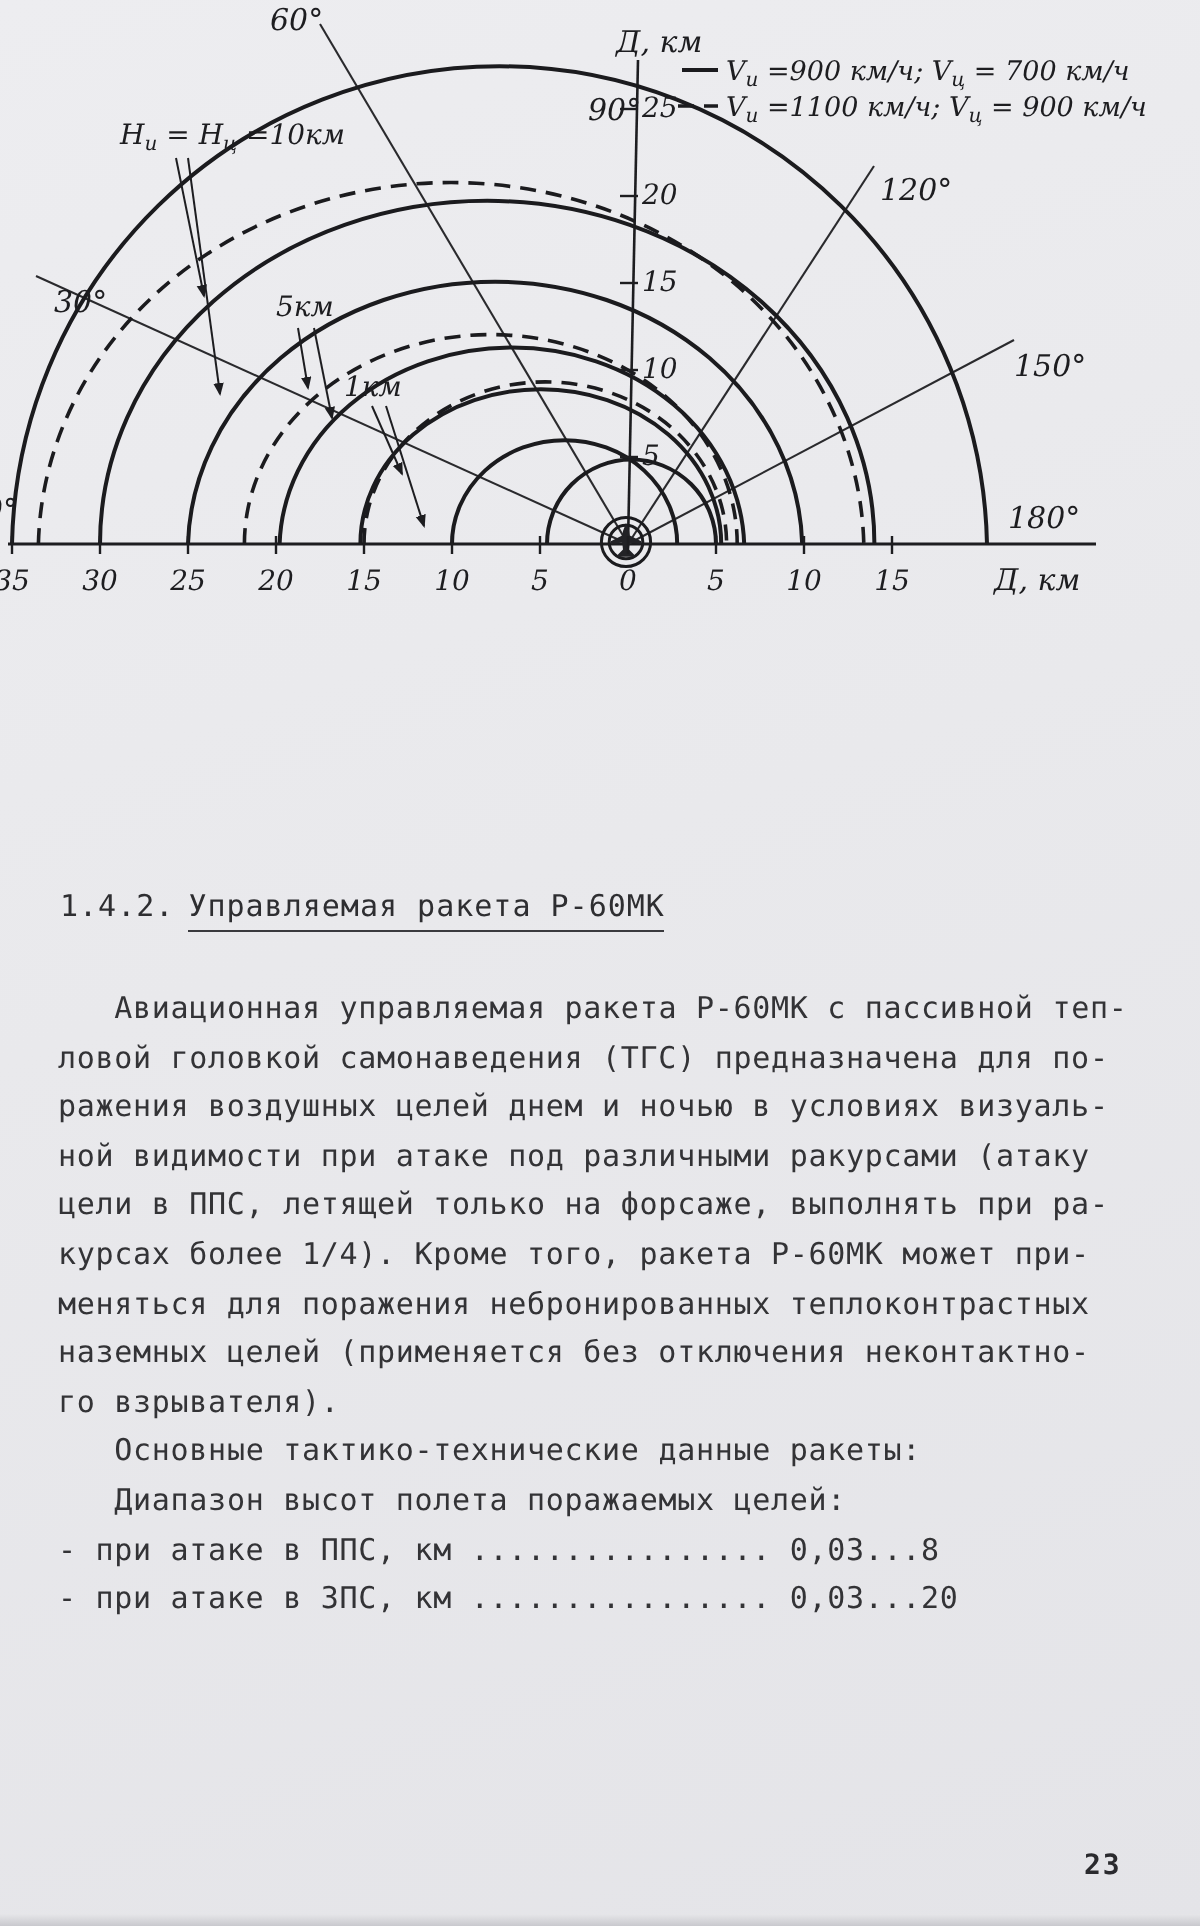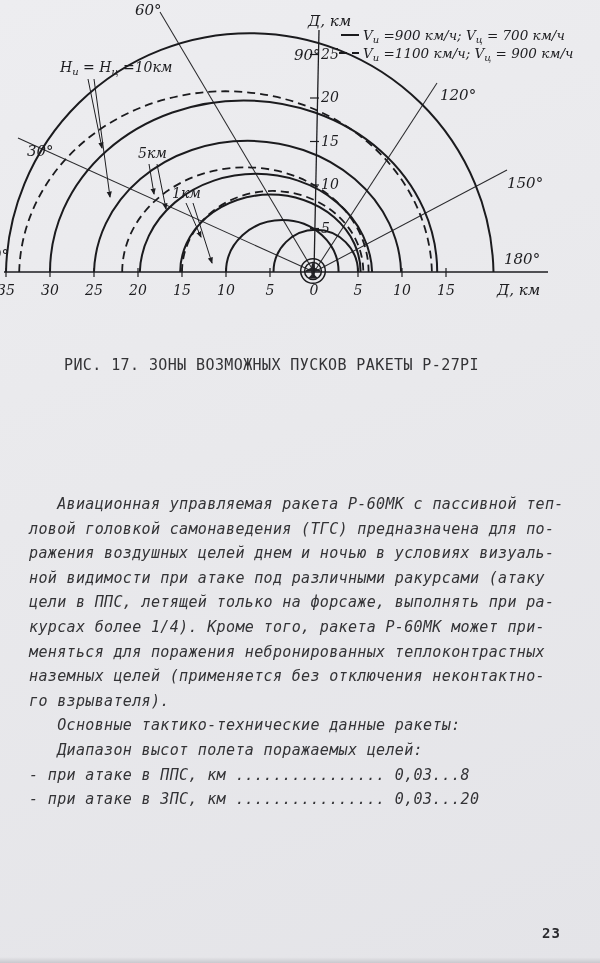--- a/index.html
+++ b/index.html
@@ -27,21 +27,21 @@
   .t13{font-size:13.5px;}
   .caption{
     position:absolute;top:356px;left:64px;font-size:15px;
     letter-spacing:0.4px;white-space:nowrap;color:#333336;
   }
   .heading{position:absolute;top:444px;left:30px;font-size:15px;letter-spacing:0.5px;white-space:nowrap;}
   .heading .title{border-bottom:1.5px solid #3a3a3e;padding-bottom:2.5px;margin-left:7px;}
   .body-text{
     position:absolute;top:492px;left:29px;width:566px;
     font-size:15px;line-height:24.6px;letter-spacing:0.35px;
-    white-space:pre-wrap;color:#333336;font-style:italic;
+    white-space:pre-wrap;color:#333336;
   }
   .page-number{position:absolute;top:925px;left:542px;font-size:14px;font-weight:bold;letter-spacing:1px;color:#2a2a2e;}
   .bottom-edge{position:absolute;left:0;bottom:0;width:600px;height:6px;
     background:linear-gradient(#e6e6e9 0%,#c9c9ce 100%);}
 </style>
 </head>
 <body>
 
 <div class="page">
 
@@ -121,22 +121,22 @@
         <line x1="341" y1="35" x2="359" y2="35" class="zsolid"></line>
         <line x1="339" y1="53" x2="359" y2="53" class="zdashed" stroke-dasharray="6 4"></line>
         <text x="363" y="40" class="t13" text-anchor="start"><tspan>V</tspan><tspan dy="3" font-size="10px">и</tspan><tspan dy="-3"> =900 км/ч; </tspan><tspan>V</tspan><tspan dy="3" font-size="10px">ц</tspan><tspan dy="-3"> = 700 км/ч</tspan></text>
         <text x="363" y="58" class="t13" text-anchor="start"><tspan>V</tspan><tspan dy="3" font-size="10px">и</tspan><tspan dy="-3"> =1100 км/ч; </tspan><tspan>V</tspan><tspan dy="3" font-size="10px">ц</tspan><tspan dy="-3"> = 900 км/ч</tspan></text>
         <text x="60" y="72" class="t14" text-anchor="start"><tspan>Н</tspan><tspan dy="3" font-size="10px">и</tspan><tspan dy="-3"> = </tspan><tspan>Н</tspan><tspan dy="3" font-size="10px">ц</tspan><tspan dy="-3"> =10км</tspan></text>
         <text x="138" y="158" class="t14" text-anchor="start"><tspan>5км</tspan></text>
         <text x="172" y="198" class="t14" text-anchor="start"><tspan>1км</tspan></text>
       </svg>
   </div>
 
-  <div class="caption">РИС. 17. ЗОНЫ ВОЗМОЖНЫХ ПУСКОВ РАКЕТЫ Р-27РI</div>
 
+  <div class="heading"><span>1.4.2.</span><span class="title">Управляемая ракета Р-60МК</span></div>
 
   <div class="body-text">   Авиационная управляемая ракета Р-60МК с пассивной теп-
 ловой головкой самонаведения (ТГС) предназначена для по-
 ражения воздушных целей днем и ночью в условиях визуаль-
 ной видимости при атаке под различными ракурсами (атаку
 цели в ППС, летящей только на форсаже, выполнять при ра-
 курсах более 1/4). Кроме того, ракета Р-60МК может при-
 меняться для поражения небронированных теплоконтрастных
 наземных целей (применяется без отключения неконтактно-
 го взрывателя).

